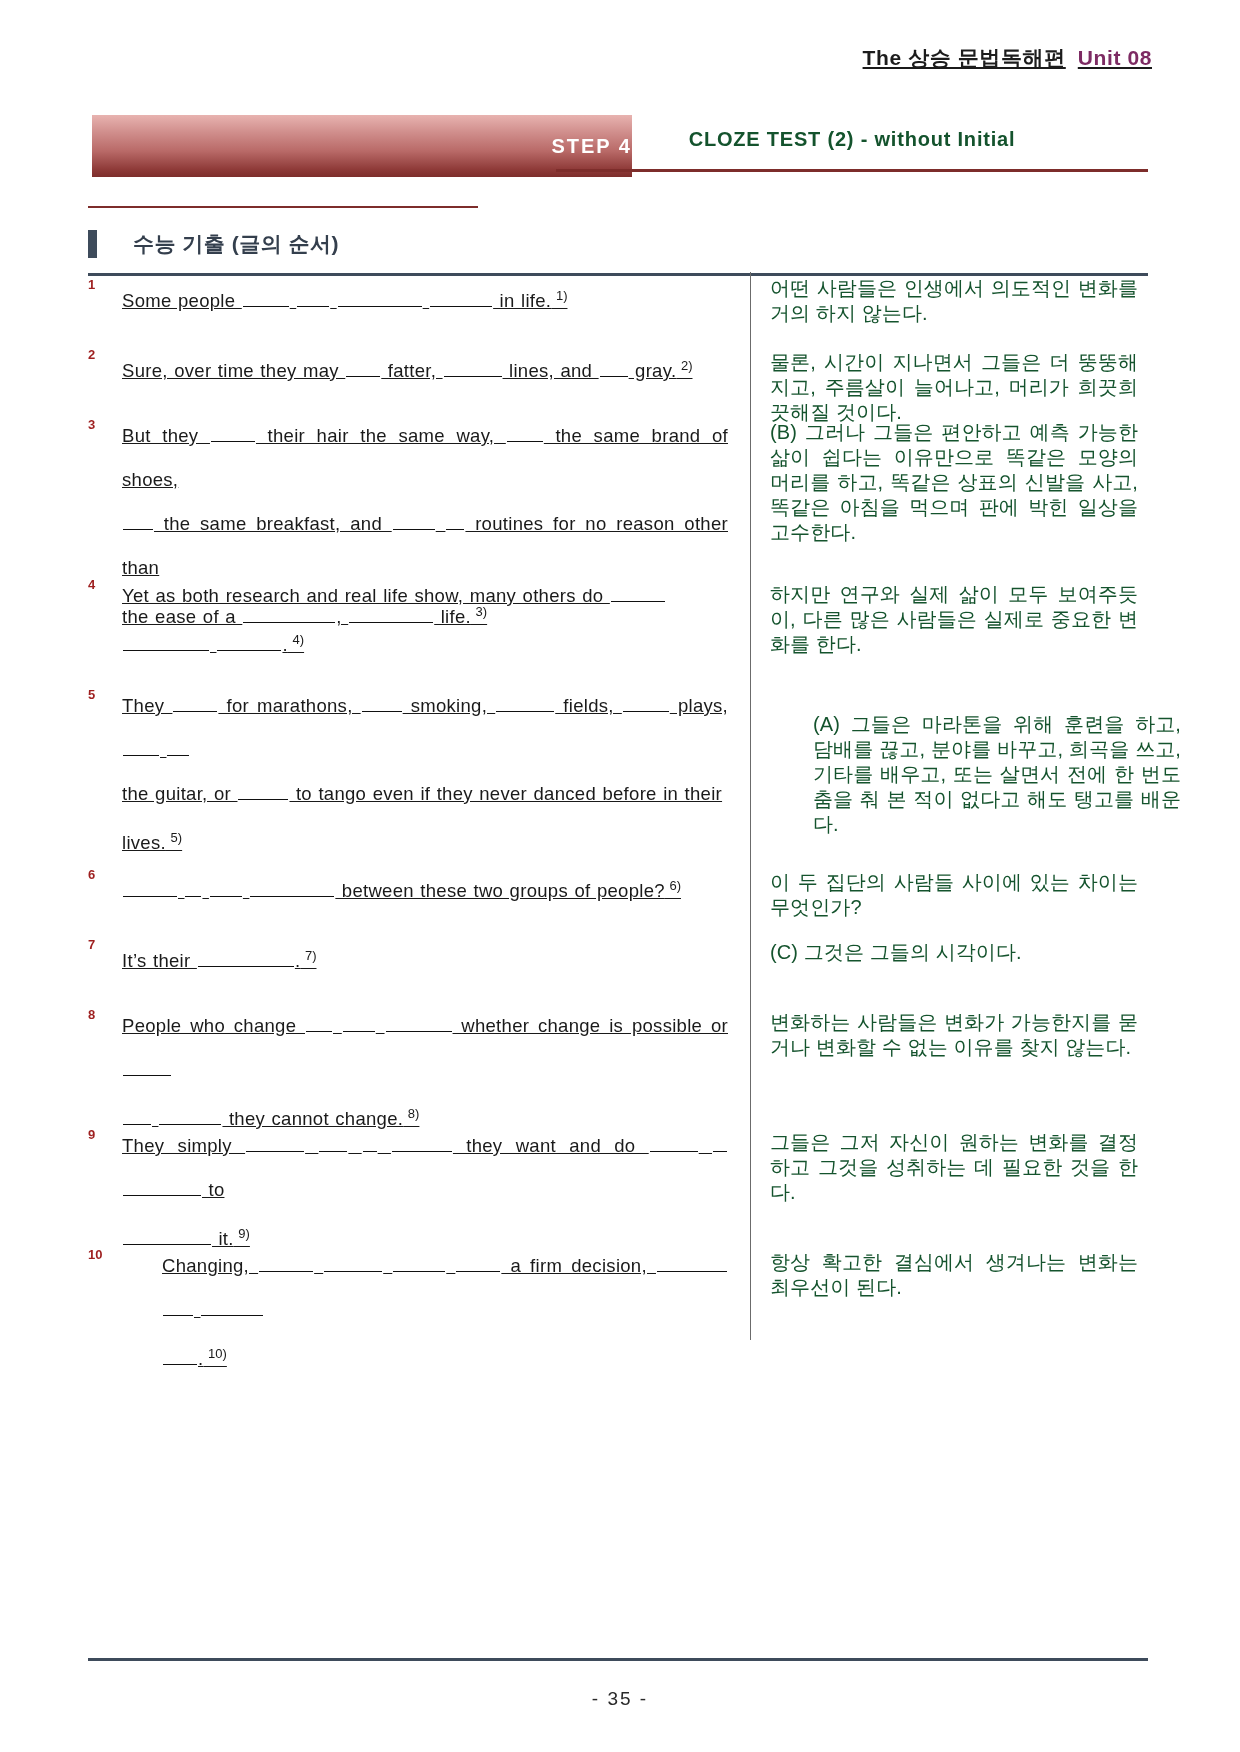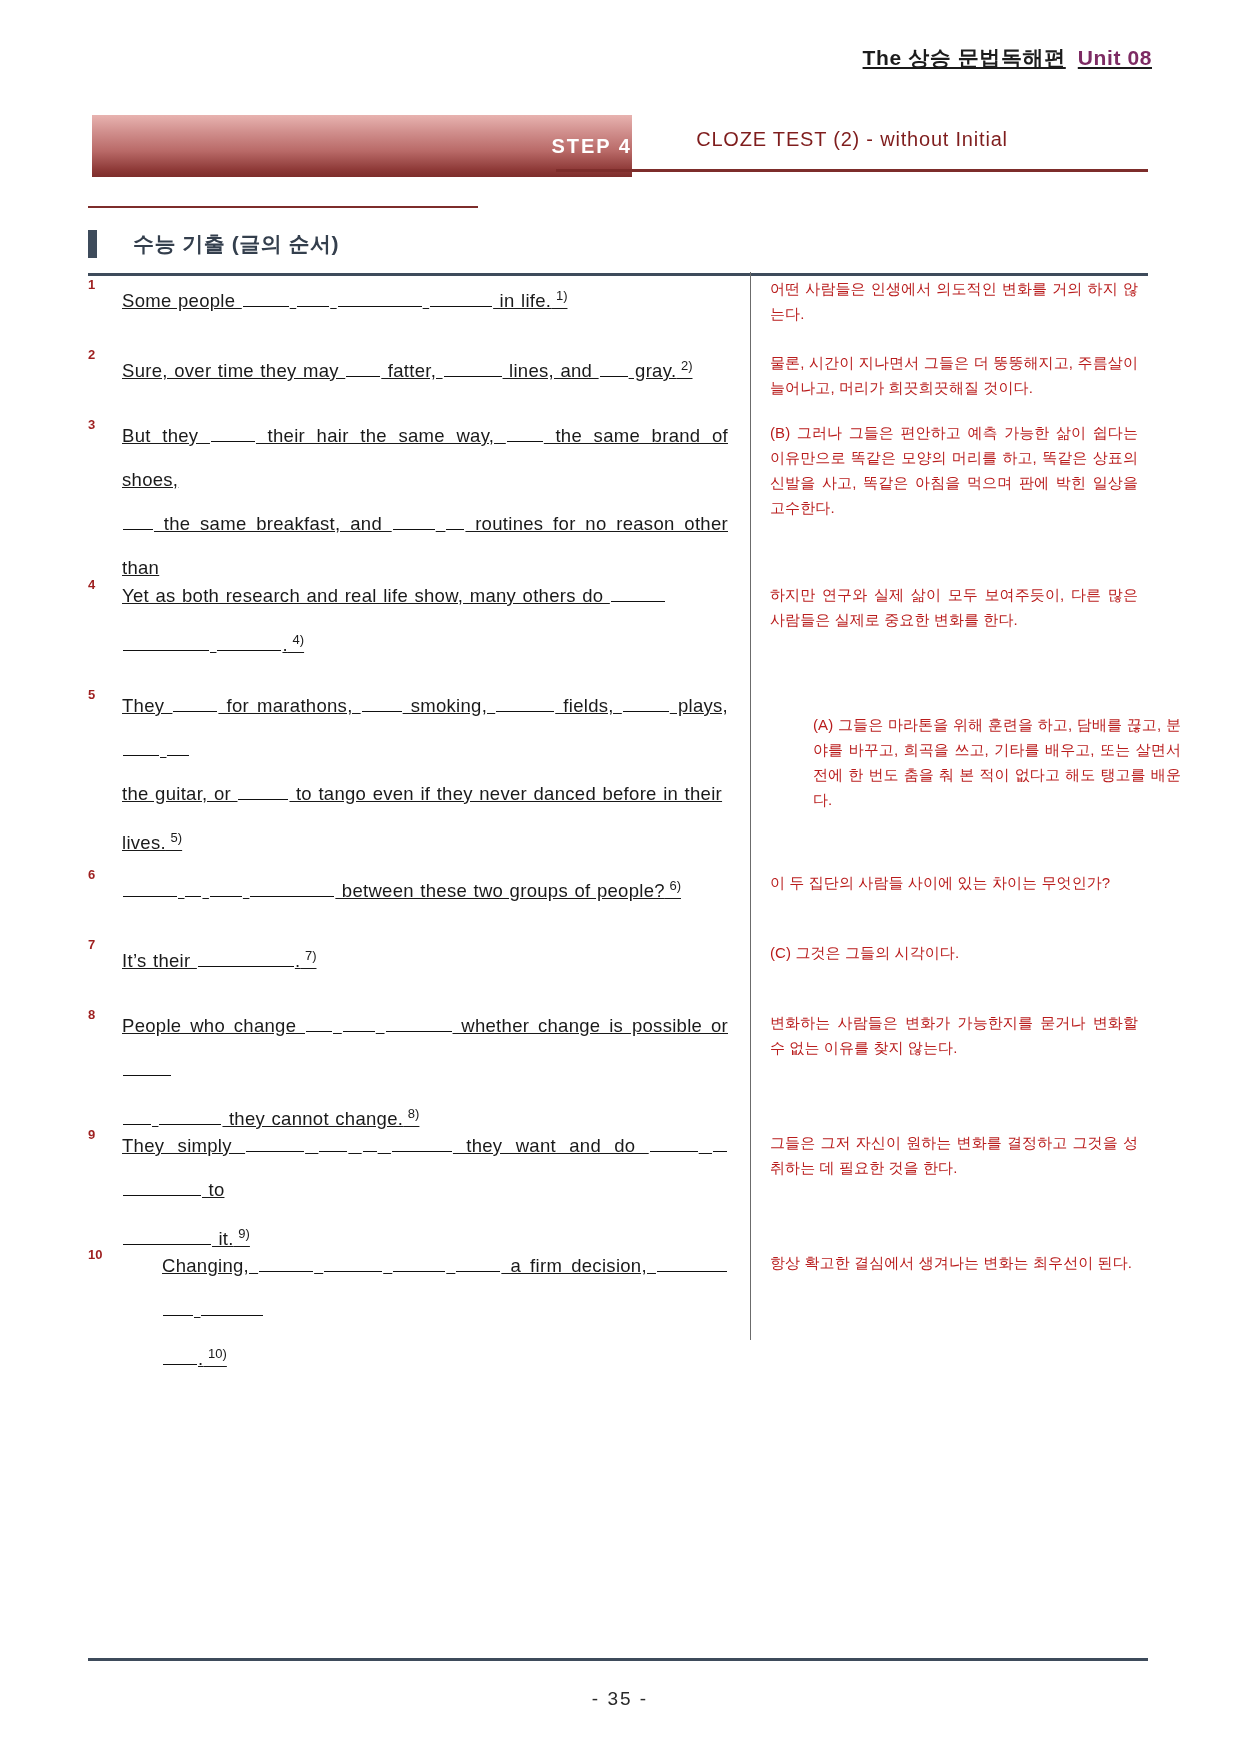--- a/index.html
+++ b/index.html
@@ -67,23 +67,23 @@
     top: 0;
     width: 592px;
     height: 62px;
     display: flex;
     align-items: center;
     justify-content: center;
     border-bottom: 3px solid #7d2d2b;
     box-sizing: border-box;
   }
   .cloze-title {
-    color: #7f1d1d;
+    color: #14532d;
     font-size: 20px;
-    font-weight: normal;
+    font-weight: bold;
     letter-spacing: 0.8px;
     white-space: nowrap;
   }
 
   
   .section-block {
     position: absolute;
     top: 206px;
     left: 88px;
     width: 1060px;
@@ -180,23 +180,23 @@
     height: 17px;
     margin: 0 1px;
     vertical-align: baseline;
   }
 
   
   .ko-block {
     position: absolute;
     left: 0;
     width: 368px;
-    font-size: 15px;
+    font-size: 20px;
     line-height: 25px;
-    color: #b91c1c;
+    color: #14532d;
     text-align: justify;
     text-justify: inter-word;
     letter-spacing: 0.1px;
   }
 
   
   .footer-line {
     position: absolute;
     left: 88px;
     top: 1658px;
@@ -252,20 +252,21 @@
         <div class="q-num">2</div>
         <div style="flex: 1 1 auto;">
           <div class="q-text single">Sure, over time they may <span class="blank" style="width: 34px;"></span> fatter, <span class="blank" style="width: 58px;"></span> lines, and <span class="blank" style="width: 28px;"></span> gray.<span class="sup"> 2)</span></div>
         </div>
       </div>
       <div class="q-row" style="top: 142px;">
         <div class="q-num">3</div>
         <div style="flex: 1 1 auto;">
           <div class="q-text">But they <span class="blank" style="width: 44px;"></span> their hair the same way, <span class="blank" style="width: 36px;"></span> the same brand of shoes,</div>
           <div class="q-text"><span class="blank" style="width: 30px;"></span> the same breakfast, and <span class="blank" style="width: 42px;"></span> <span class="blank" style="width: 18px;"></span> routines for no reason other than</div>
+          <div class="q-text single">the ease of a <span class="blank" style="width: 92px;"></span>, <span class="blank" style="width: 84px;"></span> life.<span class="sup"> 3)</span></div>
         </div>
       </div>
       <div class="q-row" style="top: 302px;">
         <div class="q-num">4</div>
         <div style="flex: 1 1 auto;">
           <div class="q-text">Yet as both research and real life show, many others do <span class="blank" style="width: 54px;"></span></div>
           <div class="q-text single"><span class="blank" style="width: 86px;"></span> <span class="blank" style="width: 64px;"></span>.<span class="sup"> 4)</span></div>
         </div>
       </div>
       <div class="q-row" style="top: 412px;">

